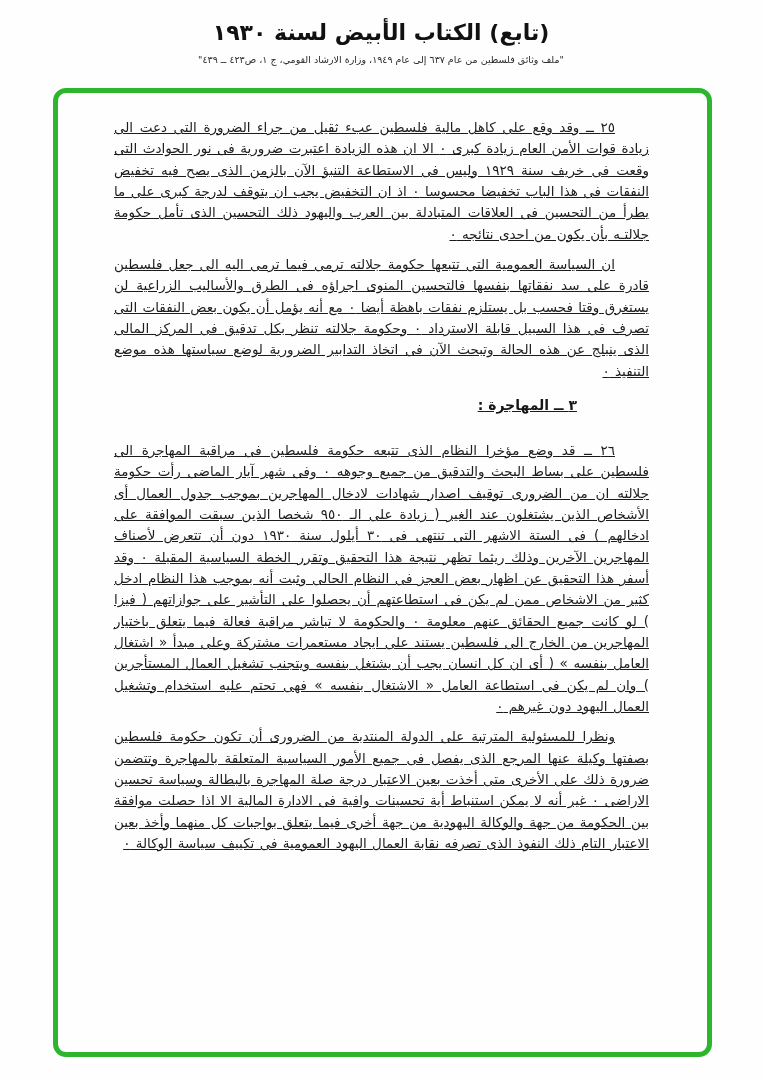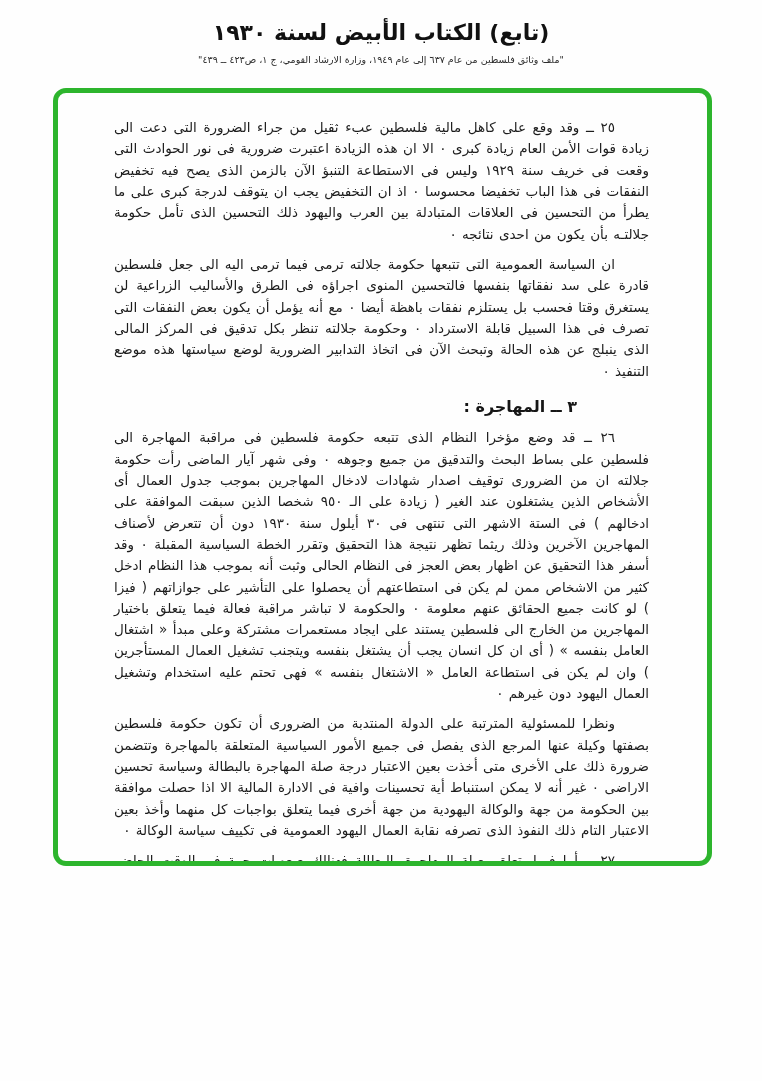--- a/index.html
+++ b/index.html
@@ -37,47 +37,48 @@
     color: #2a2a2a;
     letter-spacing: 0.3px;
   }
 
   
   .green-frame {
     position: absolute;
     left: 53px;
     top: 88px;
     width: 659px;
-    height: 778px;
+    height: 969px;
     border: 5px solid #2db52d;
     border-radius: 13px;
     background: #fefefe;
     overflow: hidden;
+    text-decoration: underline;
   }
 
   .text-area {
     direction: rtl;
     text-align: justify;
     padding: 24px 58px 18px 56px;
     font-size: 13.5px;
     line-height: 1.58;
     color: #1c1c1c;
   }
 
   p.doc-paragraph {
     text-indent: 34px;
     margin-bottom: 9px;
     word-spacing: 1px;
   }
 
   h2.section-heading {
     direction: rtl;
     text-align: right;
-    margin: 12px 72px 8px 0;
-    font-size: 16px;
+    margin: 12px 72px 24px 0;
+    font-size: 14px;
     font-weight: bold;
     color: #161616;
   }
 </style>
 </head>
 <body>
 
 <div class="page">
 
   <header class="page-header">
@@ -91,18 +92,17 @@
       <p class="doc-paragraph">٢٥ ــ وقد وقع على كاهل مالية فلسطين عبء ثقيل من جراء الضرورة التى دعت الى زيادة قوات الأمن العام زيادة كبرى ٠ الا ان هذه الزيادة اعتبرت ضرورية فى نور الحوادث التى وقعت فى خريف سنة ١٩٢٩ وليس فى الاستطاعة التنبؤ الآن بالزمن الذى يصح فيه تخفيض النفقات فى هذا الباب تخفيضا محسوسا ٠ اذ ان التخفيض يجب ان يتوقف لدرجة كبرى على ما يطرأ من التحسين فى العلاقات المتبادلة بين العرب واليهود ذلك التحسين الذى تأمل حكومة جلالتـه بأن يكون من احدى نتائجه ٠</p>
 
       <p class="doc-paragraph">ان السياسة العمومية التى تتبعها حكومة جلالته ترمى فيما ترمى اليه الى جعل فلسطين قادرة على سد نفقاتها بنفسها فالتحسين المنوى اجراؤه فى الطرق والأساليب الزراعية لن يستغرق وقتا فحسب بل يستلزم نفقات باهظة أيضا ٠ مع أنه يؤمل أن يكون بعض النفقات التى تصرف فى هذا السبيل قابلة الاسترداد ٠ وحكومة جلالته تنظر بكل تدقيق فى المركز المالى الذى ينبلج عن هذه الحالة وتبحث الآن فى اتخاذ التدابير الضرورية لوضع سياستها هذه موضع التنفيذ ٠</p>
 
       <h2 class="section-heading">٣ ــ المهاجرة :</h2>
 
       <p class="doc-paragraph">٢٦ ــ قد وضع مؤخرا النظام الذى تتبعه حكومة فلسطين فى مراقبة المهاجرة الى فلسطين على بساط البحث والتدقيق من جميع وجوهه ٠ وفى شهر آيار الماضى رأت حكومة جلالته ان من الضرورى توقيف اصدار شهادات لادخال المهاجرين بموجب جدول العمال أى الأشخاص الذين يشتغلون عند الغير ( زيادة على الـ ٩٥٠ شخصا الذين سبقت الموافقة على ادخالهم ) فى الستة الاشهر التى تنتهى فى ٣٠ أيلول سنة ١٩٣٠ دون أن تتعرض لأصناف المهاجرين الآخرين وذلك ريثما تظهر نتيجة هذا التحقيق وتقرر الخطة السياسية المقبلة ٠ وقد أسفر هذا التحقيق عن اظهار بعض العجز فى النظام الحالى وثبت أنه بموجب هذا النظام ادخل كثير من الاشخاص ممن لم يكن فى استطاعتهم أن يحصلوا على التأشير على جوازاتهم ( فيزا ) لو كانت جميع الحقائق عنهم معلومة ٠ والحكومة لا تباشر مراقبة فعالة فيما يتعلق باختيار المهاجرين من الخارج الى فلسطين يستند على ايجاد مستعمرات مشتركة وعلى مبدأ « اشتغال العامل بنفسه » ( أى ان كل انسان يجب أن يشتغل بنفسه ويتجنب تشغيل العمال المستأجرين ) وان لم يكن فى استطاعة العامل « الاشتغال بنفسه » فهى تحتم عليه استخدام وتشغيل العمال اليهود دون غيرهم ٠</p>
 
       <p class="doc-paragraph">ونظرا للمسئولية المترتبة على الدولة المنتدبة من الضرورى أن تكون حكومة فلسطين بصفتها وكيلة عنها المرجع الذى يفصل فى جميع الأمور السياسية المتعلقة بالمهاجرة وتتضمن ضرورة ذلك على الأخرى متى أخذت بعين الاعتبار درجة صلة المهاجرة بالبطالة وسياسة تحسين الاراضى ٠ غير أنه لا يمكن استنباط أية تحسينات وافية فى الادارة المالية الا اذا حصلت موافقة بين الحكومة من جهة والوكالة اليهودية من جهة أخرى فيما يتعلق بواجبات كل منهما وأخذ بعين الاعتبار التام ذلك النفوذ الذى تصرفه نقابة العمال اليهود العمومية فى تكييف سياسة الوكالة ٠</p>
 
-      <p class="doc-paragraph">٢٧ ــ أما فيما يتعلق بصلة المهاجرة بالبطالة فهنالك صعوبات جمة فى الوقت الحاضر بسبب عدم وجود وسيلة وافية يمكن بواسطتها تقدير درجة البطالة فى أى وقت ما ٠</p>
 
     </div>
   </div>
 
 </div>
 
 </body></html>

